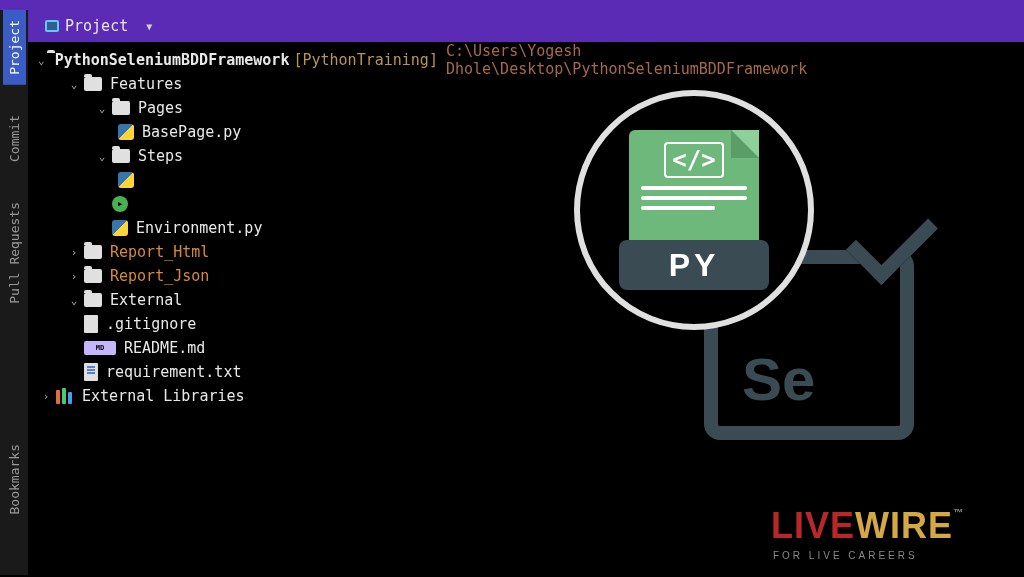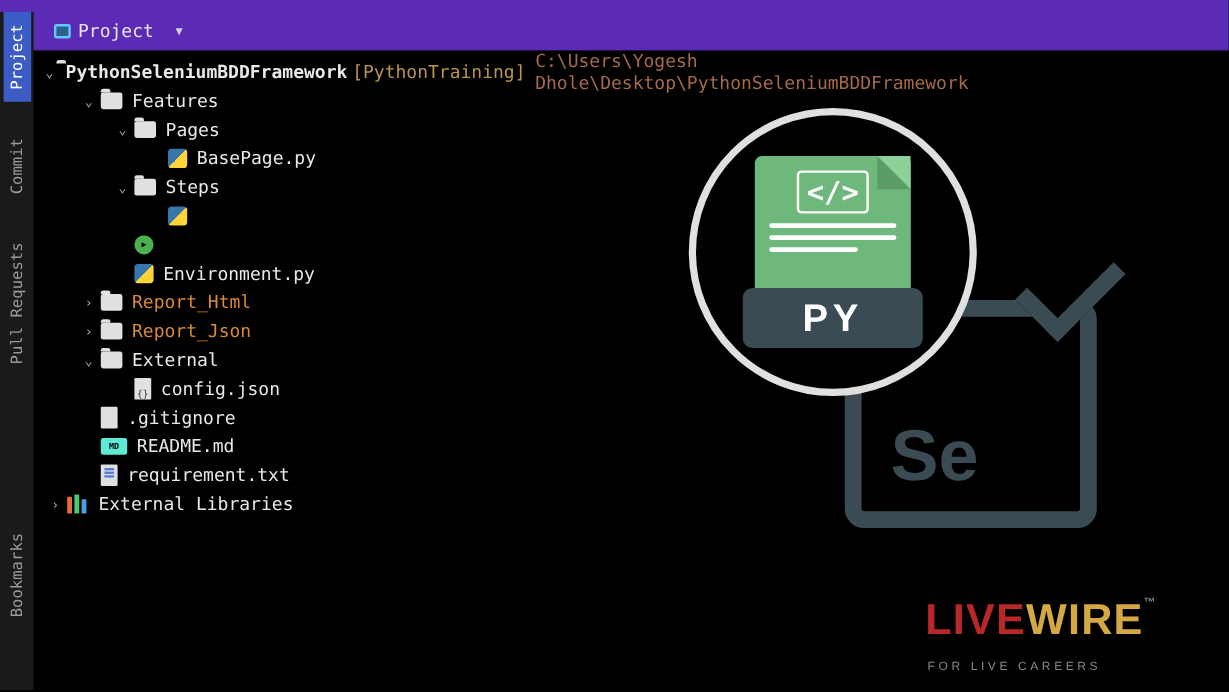--- a/index.html
+++ b/index.html
@@ -152,24 +152,24 @@
       display: flex;
       align-items: flex-end;
       justify-content: center;
     }
     .json-icon::after {
       content: '{}';
       font-size: 8px;
       color: #333;
     }
     .md-icon {
-      width: 22px;
+      width: 32px;
       height: 14px;
       margin-right: 8px;
-      background: #5eead4;
+      background: #c4b5fd;
       border-radius: 2px;
       display: flex;
       align-items: center;
       justify-content: center;
       font-size: 7px;
       font-weight: bold;
       color: #000;
     }
     .txt-icon {
       width: 14px;
@@ -244,21 +244,21 @@
       color: #a66a4a;
       margin-left: 8px;
     }
     .run-config {
       color: #b89550;
       margin-left: 4px;
     }
     .indent-0 { padding-left: 10px; }
     .indent-1 { padding-left: 38px; }
     .indent-2 { padding-left: 66px; }
-    .indent-3 { padding-left: 94px; }
+    .indent-3 { padding-left: 72px; }
     
     .decorative-graphic {
       position: absolute;
       right: 100px;
       top: 120px;
       width: 320px;
       height: 320px;
     }
     .selenium-box {
       position: absolute;
@@ -386,21 +386,21 @@
     .watermark-main .gold { color: #d4a843; }
     .watermark-main .tm {
       font-size: 10px;
       color: #888;
       vertical-align: top;
     }
     .watermark-sub {
       font-size: 10px;
       color: #888;
       letter-spacing: 3px;
-      margin-top: 16px;
+      margin-top: 6px;
       margin-left: 2px;
     }
   </style>
 </head>
 <body>
 
 <div class="top-bar"></div>
 
 <div class="project-header">
   <div class="window-icon"></div>
@@ -485,25 +485,20 @@
     <div class="folder-icon"></div>
     <span class="folder-text orange">Report_Json</span>
   </div>
 
   <div class="tree-row indent-1">
     <span class="chevron">⌄</span>
     <div class="folder-icon"></div>
     <span class="folder-text">External</span>
   </div>
 
-  <div class="tree-row indent-2">
-    <span class="chevron"></span>
-    <div class="json-icon"></div>
-    <span class="folder-text">config.json</span>
-  </div>
 
   <div class="tree-row indent-1">
     <span class="chevron"></span>
     <div class="git-icon"></div>
     <span class="folder-text">.gitignore</span>
   </div>
 
   <div class="tree-row indent-1">
     <span class="chevron"></span>
     <div class="md-icon">MD</div>

